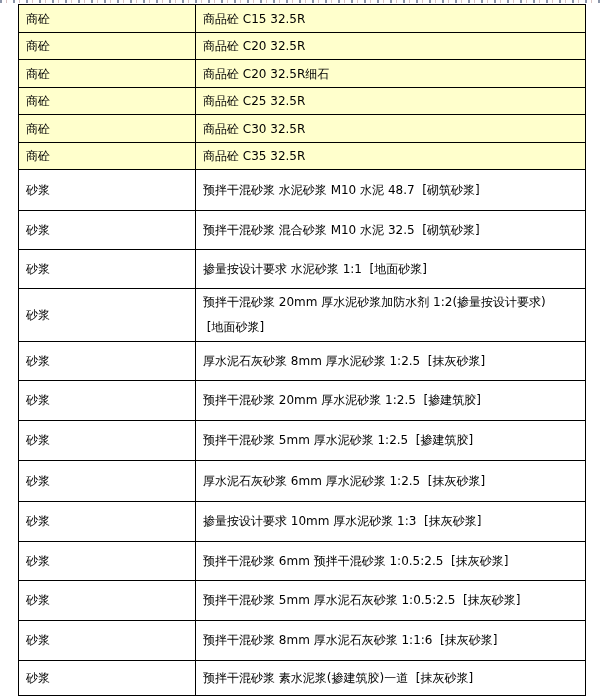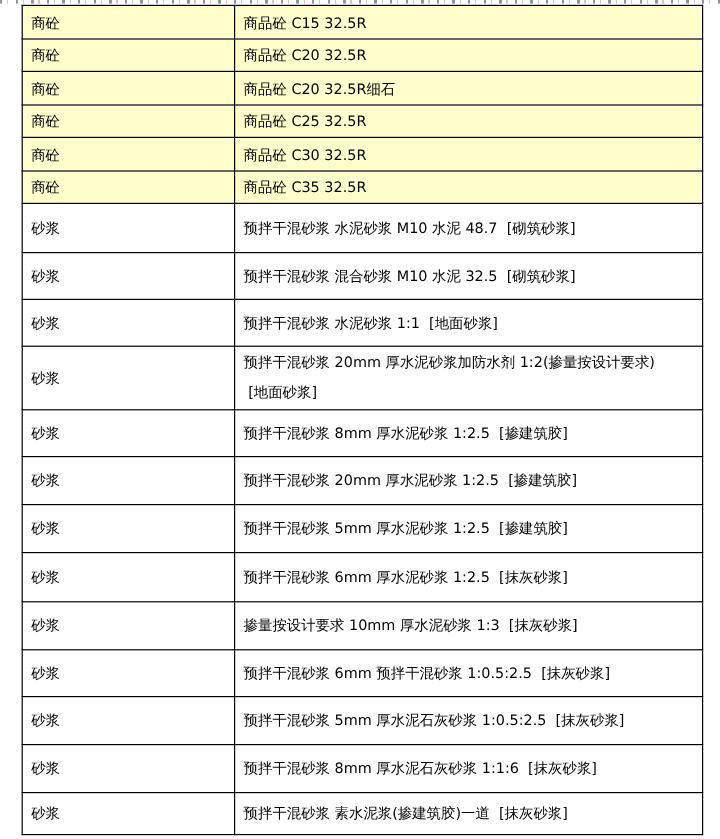--- a/index.html
+++ b/index.html
@@ -88,42 +88,42 @@
     <tr class="h41">
       <td>砂浆</td>
       <td>预拌干混砂浆 水泥砂浆 M10 水泥 48.7  [砌筑砂浆]</td>
     </tr>
     <tr class="h39">
       <td>砂浆</td>
       <td>预拌干混砂浆 混合砂浆 M10 水泥 32.5  [砌筑砂浆]</td>
     </tr>
     <tr class="h39">
       <td>砂浆</td>
-      <td>预拌干混砂浆 水泥砂浆 1:1  [地面砂浆]</td>
+      <td>掺量按设计要求 水泥砂浆 1:1  [地面砂浆]</td>
     </tr>
     <tr class="h53">
       <td>砂浆</td>
       <td>预拌干混砂浆 20mm 厚水泥砂浆加防水剂 1:2(掺量按设计要求)
  [地面砂浆]</td>
     </tr>
     <tr class="h39">
       <td>砂浆</td>
-      <td>预拌干混砂浆 8mm 厚水泥砂浆 1:2.5  [掺建筑胶]</td>
+      <td>厚水泥石灰砂浆 8mm 厚水泥砂浆 1:2.5  [抹灰砂浆]</td>
     </tr>
     <tr class="h40">
       <td>砂浆</td>
       <td>预拌干混砂浆 20mm 厚水泥砂浆 1:2.5  [掺建筑胶]</td>
     </tr>
     <tr class="h40">
       <td>砂浆</td>
       <td>预拌干混砂浆 5mm 厚水泥砂浆 1:2.5  [掺建筑胶]</td>
     </tr>
     <tr class="h41">
       <td>砂浆</td>
-      <td>预拌干混砂浆 6mm 厚水泥砂浆 1:2.5  [抹灰砂浆]</td>
+      <td>厚水泥石灰砂浆 6mm 厚水泥砂浆 1:2.5  [抹灰砂浆]</td>
     </tr>
     <tr class="h40">
       <td>砂浆</td>
       <td>掺量按设计要求 10mm 厚水泥砂浆 1:3  [抹灰砂浆]</td>
     </tr>
     <tr class="h39">
       <td>砂浆</td>
       <td>预拌干混砂浆 6mm 预拌干混砂浆 1:0.5:2.5  [抹灰砂浆]</td>
     </tr>
     <tr class="h40">

